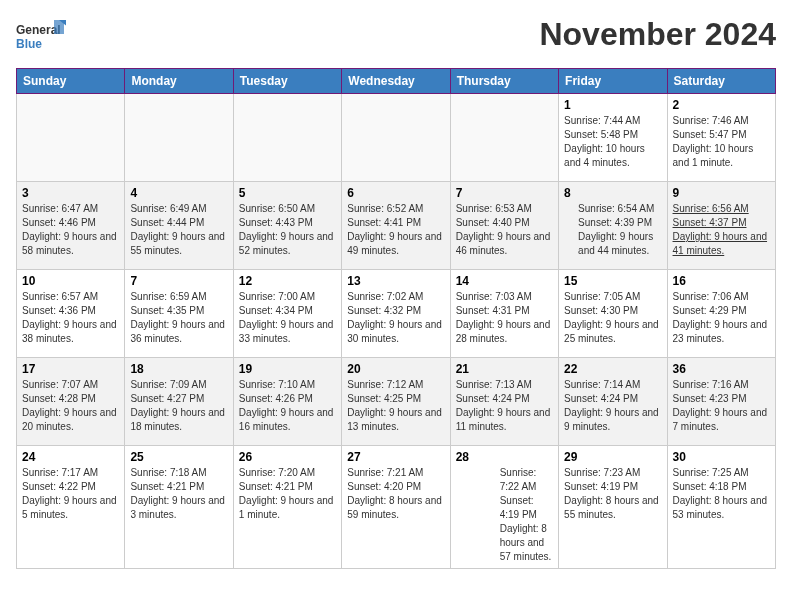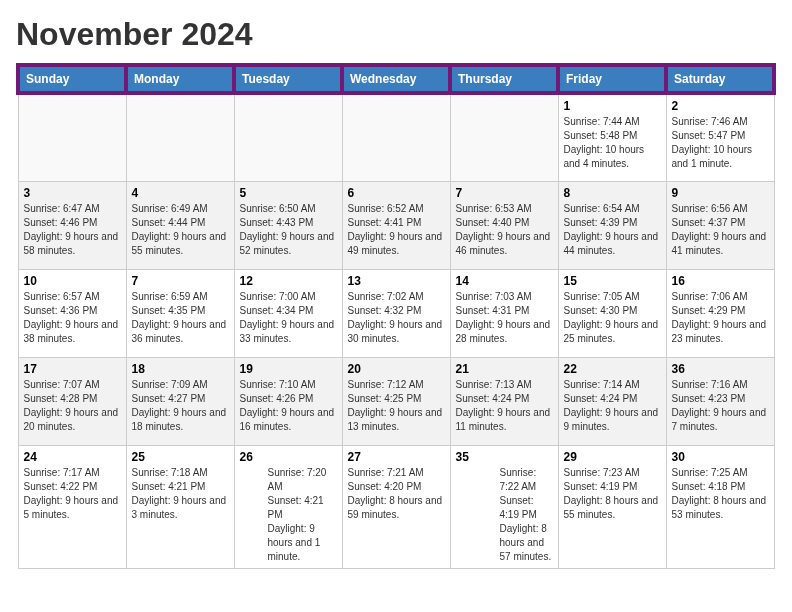--- a/index.html
+++ b/index.html
@@ -36,21 +36,21 @@
       border-collapse: collapse;
       font-size: 11px;
     }
     .calendar th {
       background-color: #3a7ebf;
       color: #fff;
       text-align: left;
       padding: 5px 6px;
       font-size: 12px;
       font-weight: bold;
-      border: 4px solid #701a75;
+      border: 1px solid #701a75;
     }
     .calendar td {
       border: 1px solid #ccc;
       vertical-align: top;
       padding: 4px 5px;
       width: calc(100% / 7);
       min-height: 80px;
       height: 88px;
       background: #fff;
     }
@@ -68,20 +68,28 @@
     .day-info {
       color: #333;
       font-size: 10px;
       line-height: 1.4;
     }
   </style>
 </head>
 <body>
 
 <div class="header-area">
+  <div class="logo">
+  <svg width="50" height="42" viewBox="0 0 50 42">
+    <text x="0" y="18" font-size="12" font-weight="bold" fill="#333" font-family="Arial">General</text>
+    <text x="0" y="32" font-size="12" font-weight="bold" fill="#3a7ebf" font-family="Arial">Blue</text>
+    <polygon points="38,4 48,4 48,18 38,18" fill="#3a7ebf" opacity="0.7"></polygon>
+    <polygon points="43,4 53,4 53,12" fill="#3a7ebf"></polygon>
+  </svg>
+</div>
   <div class="title-area">
     <div class="month-title">November 2024</div>
   </div>
 </div>
 
 <table class="calendar">
   <thead>
     <tr id="dow-row">
         <th>Sunday</th>
         <th>Monday</th>
@@ -138,27 +146,27 @@
 Daylight: 9 hours and 49 minutes.</div>
         </td>
         <td class="shaded">
           <div class="day-num">7</div>
           <div class="day-info" style="white-space: pre-line;">Sunrise: 6:53 AM
 Sunset: 4:40 PM
 Daylight: 9 hours and 46 minutes.</div>
         </td>
         <td class="shaded">
           <div class="day-num">8</div>
-          <div class="day-info" style="white-space: pre-line;">Sunrise: 6:54 AM
+          <div class="day-info" style="white-space: pre-line; margin-left: 14px;">Sunrise: 6:54 AM
 Sunset: 4:39 PM
 Daylight: 9 hours and 44 minutes.</div>
         </td>
         <td class="shaded">
           <div class="day-num">9</div>
-          <div class="day-info" style="white-space: pre-line;">Sunrise: 6:56 AM
+          <div class="day-info" style="white-space: pre-line; text-decoration: underline;">Sunrise: 6:56 AM
 Sunset: 4:37 PM
 Daylight: 9 hours and 41 minutes.</div>
         </td>
       </tr>
       <tr>
         <td>
           <div class="day-num">10</div>
           <div class="day-info" style="white-space: pre-line;">Sunrise: 6:57 AM
 Sunset: 4:36 PM
 Daylight: 9 hours and 38 minutes.</div>
@@ -252,32 +260,32 @@
 Daylight: 9 hours and 5 minutes.</div>
         </td>
         <td>
           <div class="day-num">25</div>
           <div class="day-info" style="white-space: pre-line;">Sunrise: 7:18 AM
 Sunset: 4:21 PM
 Daylight: 9 hours and 3 minutes.</div>
         </td>
         <td>
           <div class="day-num">26</div>
-          <div class="day-info" style="white-space: pre-line; margin-left: 28px;">Sunrise: 7:20 AM
+          <div class="day-info" style="white-space: pre-line;">Sunrise: 7:20 AM
 Sunset: 4:21 PM
 Daylight: 9 hours and 1 minute.</div>
         </td>
         <td>
           <div class="day-num">27</div>
           <div class="day-info" style="white-space: pre-line;">Sunrise: 7:21 AM
 Sunset: 4:20 PM
 Daylight: 8 hours and 59 minutes.</div>
         </td>
         <td>
-          <div class="day-num">35</div>
+          <div class="day-num">28</div>
           <div class="day-info" style="white-space: pre-line; margin-left: 44px;">Sunrise: 7:22 AM
 Sunset: 4:19 PM
 Daylight: 8 hours and 57 minutes.</div>
         </td>
         <td>
           <div class="day-num">29</div>
           <div class="day-info" style="white-space: pre-line;">Sunrise: 7:23 AM
 Sunset: 4:19 PM
 Daylight: 8 hours and 55 minutes.</div>
         </td>

